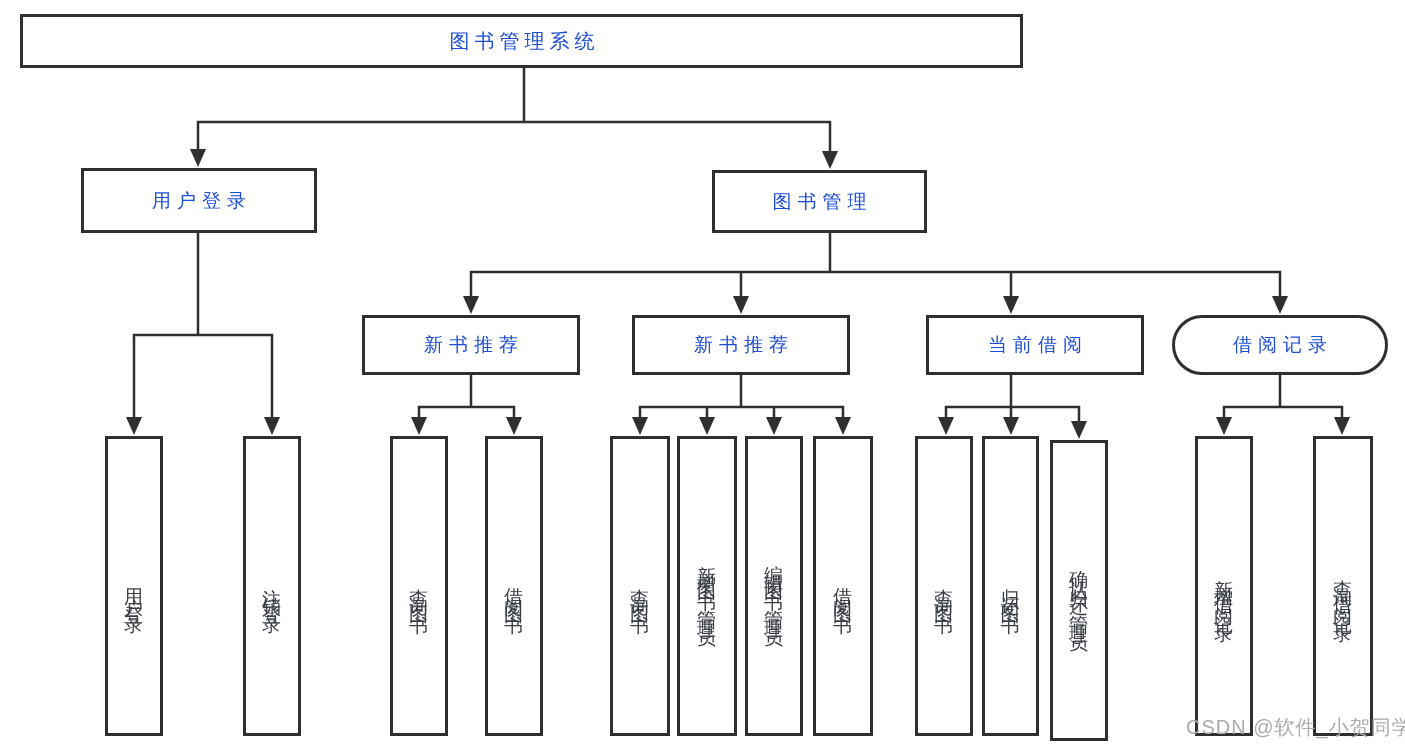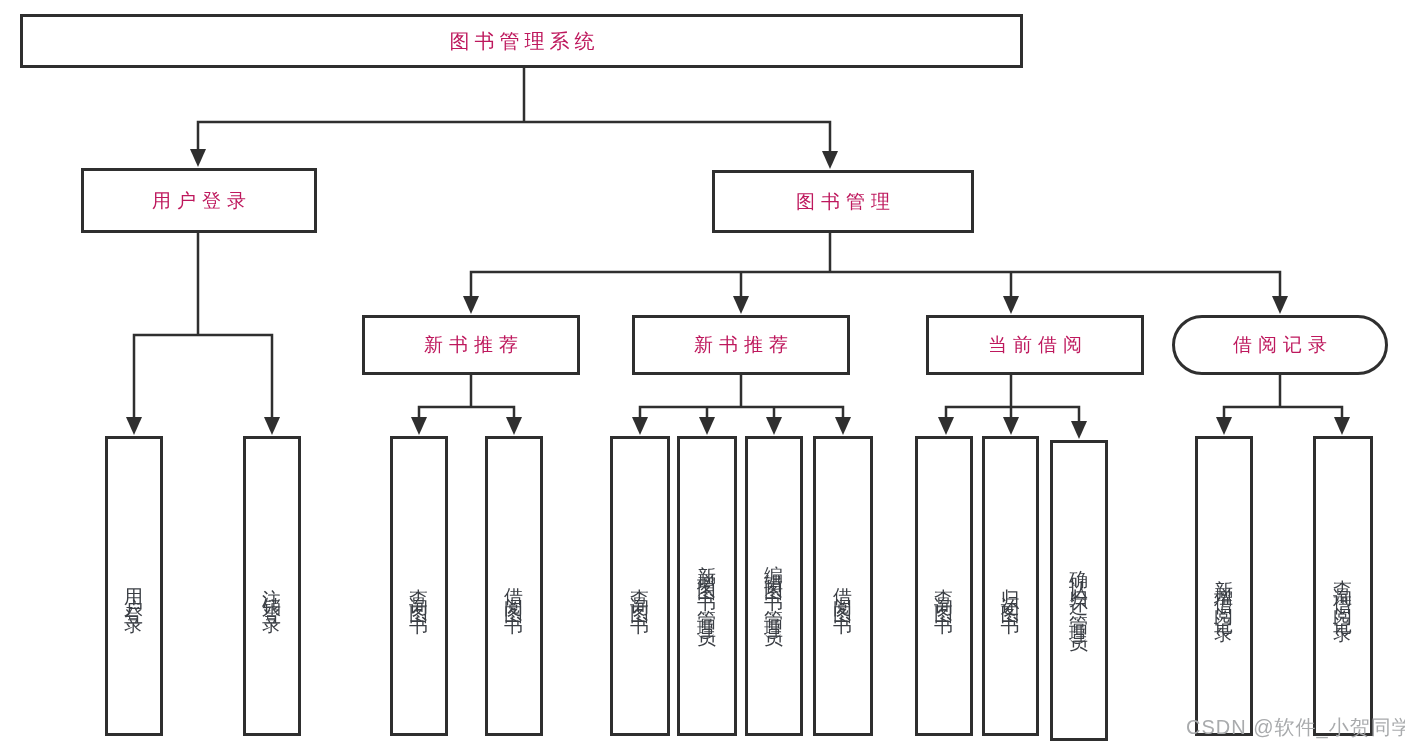--- a/index.html
+++ b/index.html
@@ -8,21 +8,21 @@
     font-family:"Liberation Sans", sans-serif; overflow:hidden;
   }
   .connectors { position:absolute; left:0; top:0; z-index:1; }
   .box {
     position:absolute; background:#ffffff; border:3px solid #2f2f2f;
     box-sizing:border-box; display:flex; align-items:center; justify-content:center;
     z-index:2;
   }
   .hlabel {
     font-size:19px; letter-spacing:6px; padding-left:6px;
-    color:#be185d; white-space:nowrap;
+    color:#1d4ed8; white-space:nowrap;
   }
   .root .hlabel { font-size:20px; letter-spacing:5px; }
   .vlabel {
     writing-mode:vertical-rl; text-orientation:mixed;
     font-size:19px; letter-spacing:9px; padding-top:9px;
     line-height:1; color:#3a3e44;
   }
   .watermark {
     position:absolute; left:1186px; top:714px; z-index:3;
     font-size:20px; letter-spacing:1px; color:#a9abad; white-space:nowrap;
@@ -66,21 +66,21 @@
     </g>
   </svg>
 
   <div class="box root" style="left:20px;top:14px;width:1003px;height:54px;">
     <span class="hlabel">图书管理系统</span>
   </div>
 
   <div class="box" style="left:81px;top:168px;width:236px;height:65px;">
     <span class="hlabel">用户登录</span>
   </div>
-  <div class="box" style="left:712px;top:170px;width:262px;height:63px;">
+  <div class="box" style="left:712px;top:170px;width:215px;height:63px;">
     <span class="hlabel">图书管理</span>
   </div>
 
   <div class="box" style="left:362px;top:315px;width:218px;height:60px;">
     <span class="hlabel">新书推荐</span>
   </div>
   <div class="box" style="left:632px;top:315px;width:218px;height:60px;">
     <span class="hlabel">新书推荐</span>
   </div>
   <div class="box" style="left:902px;top:315px;width:218px;height:60px;margin-left:24px;">

